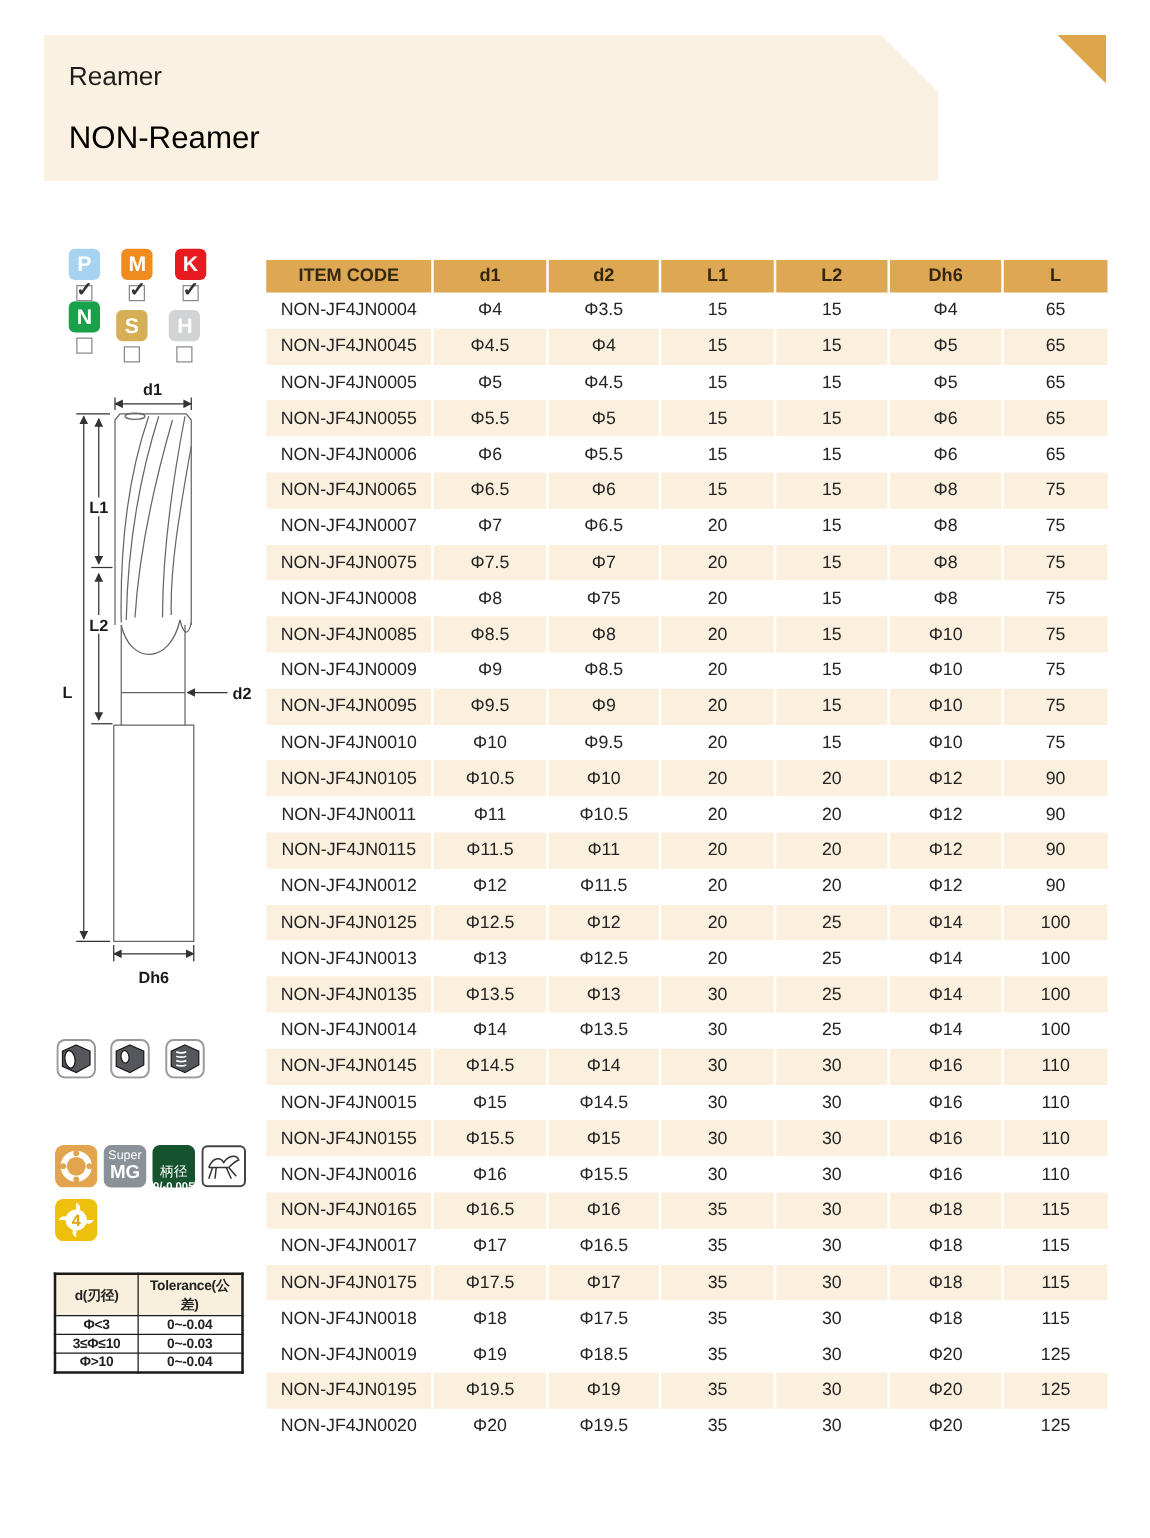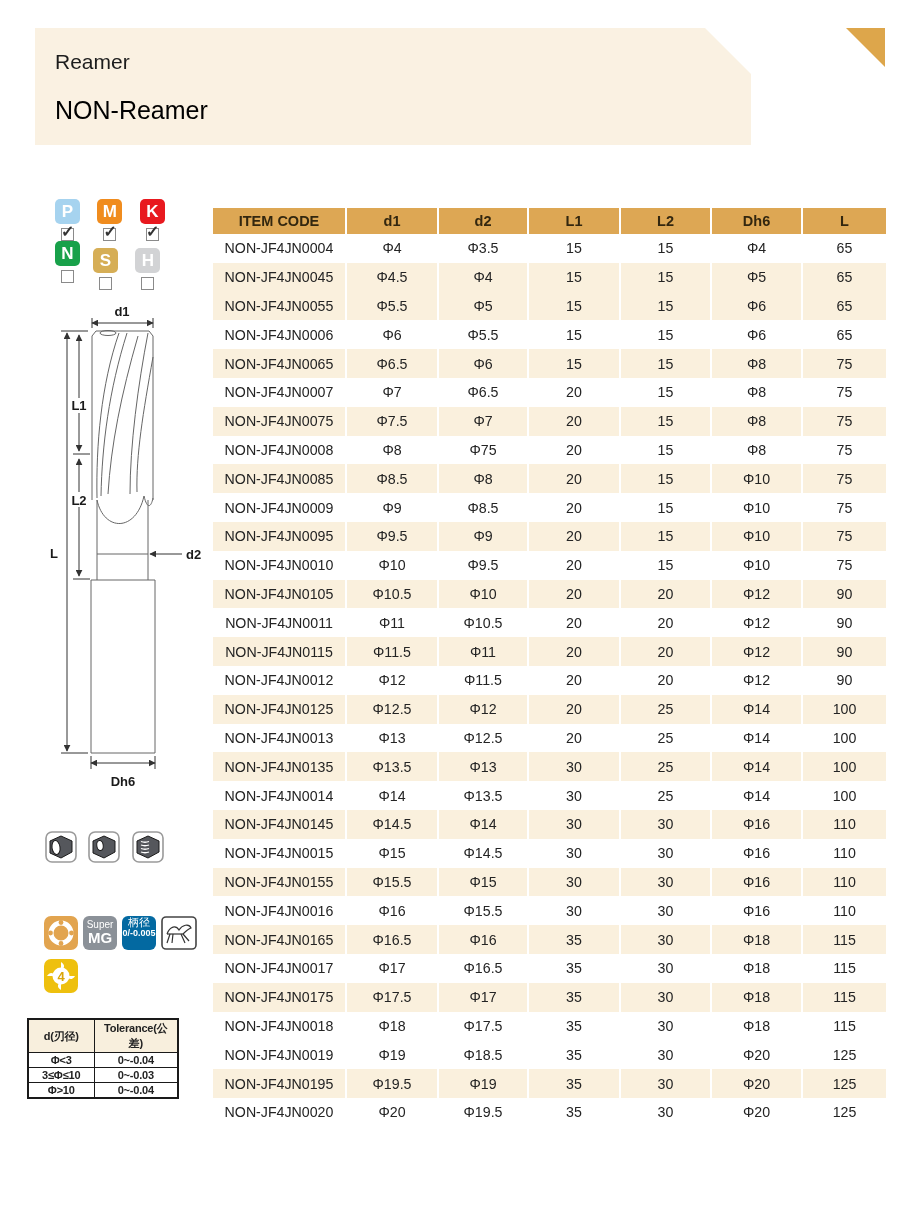--- a/index.html
+++ b/index.html
@@ -31,27 +31,27 @@
   .drawing text { font-family:"Liberation Sans", sans-serif; font-weight:bold; fill:#1a1a1a; }
 
   
   .cube-row { position:absolute; left:45px; top:831px; }
   .cube-row svg { margin-right:7px; }
   .badge-row { position:absolute; left:44px; top:916px; display:flex; align-items:center; }
   .badge { width:34px; height:34px; border-radius:6px; margin-right:5px; text-align:center; color:#fff; }
   .badge-super { background:#8b9198; padding-top:3px; }
   .badge-super .l1 { font-size:10px; line-height:11px; }
   .badge-super .l2 { font-size:15px; font-weight:bold; line-height:16px; }
-  .badge-shank { background:#0369a1; padding-top:0; }
+  .badge-shank { background:#14532d; padding-top:16px; }
   .badge-shank .l1 { font-size:11px; line-height:12px; }
   .badge-shank .l2 { font-size:9px; font-weight:bold; line-height:11px; }
   .flute-badge { position:absolute; left:44px; top:959px; }
 
   
-  .tol-table { position:absolute; left:27px; top:1018px; border-collapse:collapse;padding-left:24px; }
+  .tol-table { position:absolute; left:43px; top:1018px; border-collapse:collapse;padding-left:24px; }
   .tol-table th, .tol-table td { border:1px solid #1a1a1a; font-size:11px; font-weight:bold;
         text-align:center; height:15px; padding:1px 3px; letter-spacing:-0.2px; }
   .tol-table th { background:#f8efdd; }
   .tol-table { border:2px solid #1a1a1a; }
   .tol-c1 { width:66px; } .tol-c2 { width:84px; }
 
   
   .spec-table { position:absolute; left:213px; top:208px; width:673px; border-collapse:collapse;
                 table-layout:fixed; }
   .spec-table th { background:#dda754; color:#33270f; font-size:14.5px; font-weight:bold;
@@ -286,20 +286,29 @@
       </tr>
       <tr class="alt">
         <td>NON-JF4JN0045</td>
         <td>Φ4.5</td>
         <td>Φ4</td>
         <td>15</td>
         <td>15</td>
         <td>Φ5</td>
         <td>65</td>
       </tr>
+      <tr>
+        <td>NON-JF4JN0005</td>
+        <td>Φ5</td>
+        <td>Φ4.5</td>
+        <td>15</td>
+        <td>15</td>
+        <td>Φ5</td>
+        <td>65</td>
+      </tr>
       <tr class="alt">
         <td>NON-JF4JN0055</td>
         <td>Φ5.5</td>
         <td>Φ5</td>
         <td>15</td>
         <td>15</td>
         <td>Φ6</td>
         <td>65</td>
       </tr>
       <tr>

